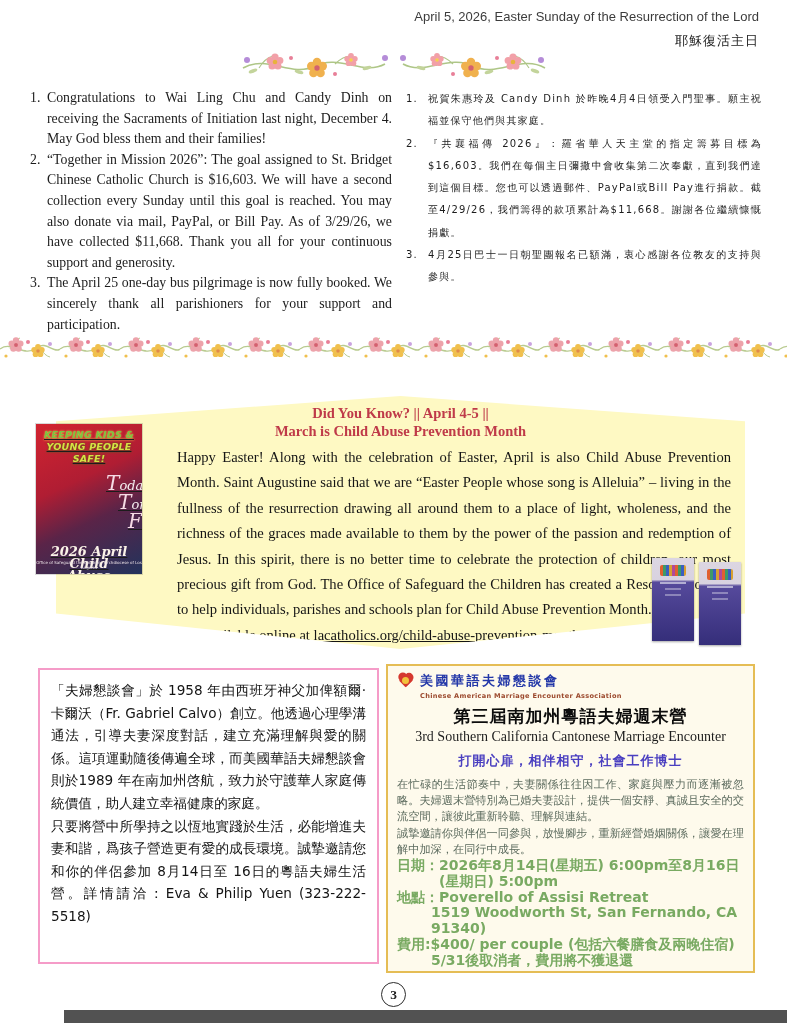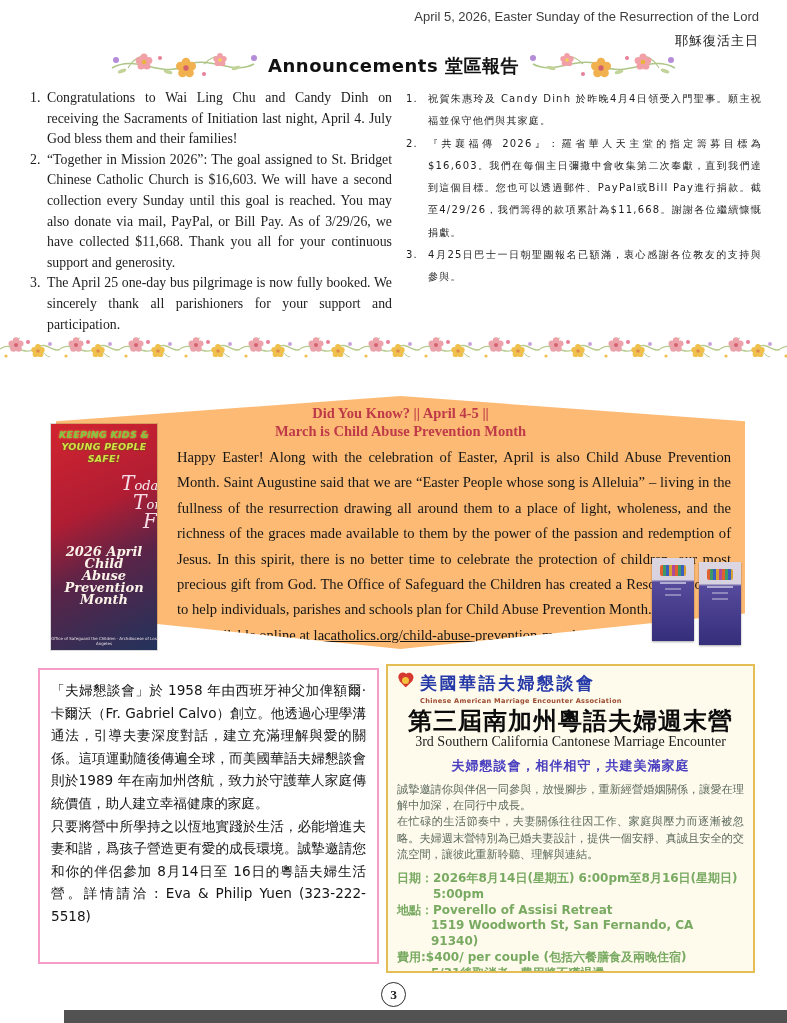--- a/index.html
+++ b/index.html
@@ -27,34 +27,34 @@
   .col-en ol.ann li{padding-left:17px;font-family:"Liberation Serif",serif;
                     font-size:13.8px;line-height:20.6px;}
   .col-zh ol.ann li{padding-left:22px;font-size:10px;line-height:22.3px;letter-spacing:1.2px;}
 
   
   .floral-divider{position:absolute;top:336px;left:0;width:787px;height:30px;display:flex;
                   overflow:hidden;align-items:center;}
   .floral-divider svg{flex:0 0 auto;}
 
   
-  .pink-box{position:absolute;left:56px;top:396px;width:689px;height:253px;background:#fdba74;
+  .pink-box{position:absolute;left:56px;top:396px;width:689px;height:253px;background:#fef9c3;
             clip-path:polygon(0% 10%,50% 0%,100% 10%,100% 86%,50% 100%,0% 86%);}
   .pink-head{margin-top:9px;text-align:center;font-family:"Liberation Serif",serif;
              font-weight:bold;color:#bf3a49;font-size:14.5px;line-height:17.5px;}
   .pink-body{margin:5px 14px 0 121px;font-family:"Liberation Serif",serif;font-size:14.6px;
              line-height:25.4px;text-align:justify;color:#151515;}
   .pink-avail{margin:0 14px 0 121px;font-family:"Liberation Serif",serif;font-size:14.6px;
              line-height:25.4px;color:#151515;}
   .pink-avail a{color:#151515;text-decoration:underline;}
 
   
-  .poster{position:absolute;left:51px;top:424px;width:106px;height:226px;
+  .poster{position:absolute;left:36px;top:424px;width:106px;height:150px;
           background:linear-gradient(155deg,#d22430 0%,#b01d33 38%,#5a2448 62%,#22335c 100%);
-          box-shadow:0 0 0 1px rgba(0,0,0,.15);overflow:hidden;}
+          box-shadow:0 0 0 1px rgba(0,0,0,.15);overflow:hidden;text-decoration:underline;}
   .poster-top{margin-top:5px;text-align:center;font-weight:bold;font-style:italic;
               font-size:9.5px;line-height:12px;letter-spacing:.2px;}
   .poster-top .l1{color:#7dc242;text-shadow:0 0 2px #f5e84a;}
   .poster-top .l2{color:#d7e043;text-shadow:0 0 2px #3a6a1a;}
   .poster-script{margin-top:10px;font-family:"DejaVu Serif",serif;font-style:italic;
                  color:#f5eef0;font-size:13px;line-height:16px;padding-left:48px;}
   .poster-script .s1{padding-left:22px;}
   .poster-script .s2{padding-left:34px;}
   .poster-script .s3{padding-left:44px;color:#f3cfdd;}
   .poster-script div::first-letter{font-size:1.55em;color:#f6dce6;}
@@ -85,31 +85,31 @@
   .box-right{position:absolute;left:386px;top:664px;width:369px;height:309px;background:#fefaec;
              border:2px solid #e5bd55;box-sizing:border-box;padding:6px 9px 4px;overflow:hidden;}
   .org-row{display:flex;align-items:flex-start;gap:6px;}
   .heart{position:relative;display:inline-block;width:17px;height:16px;margin-top:1px;}
   .heart:before,.heart:after{content:"";position:absolute;top:0;left:8.5px;width:8.5px;height:13.5px;
       background:#d5382e;border-radius:9px 9px 0 0;transform:rotate(-45deg);transform-origin:0 100%;}
   .heart:after{left:0;transform:rotate(45deg);transform-origin:100% 100%;}
   .heart .inner{position:absolute;left:5px;top:3.5px;width:7px;height:7px;background:#f2c23c;
       border-radius:50%;z-index:1;}
   .org-names{display:flex;flex-direction:column;}
-  .org-zh{font-size:17px;font-weight:bold;color:#2438a8;letter-spacing:2.5px;}
+  .org-zh{font-size:13px;font-weight:bold;color:#2438a8;letter-spacing:2.5px;}
   .org-en{font-size:6.6px;font-weight:bold;color:#9c4a2e;margin-top:2px;letter-spacing:.3px;}
-  .me-title-zh{margin-top:4px;text-align:center;font-size:24px;font-weight:bold;color:#0c0c0c;
+  .me-title-zh{margin-top:4px;text-align:center;font-size:17px;font-weight:bold;color:#0c0c0c;
                letter-spacing:1px;line-height:24px;}
   .me-title-en{text-align:center;font-family:"Liberation Serif",serif;font-size:14px;
                color:#1d1d1d;line-height:18px;}
   .me-tagline{margin-top:6px;text-align:center;font-size:13px;font-weight:bold;color:#4a3fc0;
               letter-spacing:1px;}
   .me-intro{margin-top:7px;font-size:11.2px;line-height:16.2px;color:#5c6b5e;text-align:justify;}
   .me-intro p{margin:0;}
-  .me-details{margin-top:8px;font-size:12px;line-height:15.8px;color:#79aa62;font-weight:bold;}
+  .me-details{font-size:14px;line-height:15.8px;color:#79aa62;font-weight:bold;}
   .me-details .row{display:flex;}
   .me-details .lbl{flex:0 0 auto;white-space:pre;}
   .me-details .indent{padding-left:34px;}
   .me-instr{margin-top:9px;display:flex;gap:8px;}
   .me-instr .txt{flex:1;font-size:10.4px;line-height:14.6px;color:#6b5d52;font-weight:bold;
                  text-align:justify;}
   
   .photo{position:relative;flex:0 0 auto;width:70px;height:69px;overflow:hidden;
          background:linear-gradient(120deg,#e8c7d8 0%,#cfd8ea 55%,#d8e2c8 100%);
          box-shadow:0 0 0 1px rgba(0,0,0,.2);}
@@ -156,21 +156,20 @@
           <circle cx="115.8" cy="6.8" r="2.9" fill="#f2a0a8"></circle>
           <circle cx="114.4" cy="11.2" r="2.9" fill="#f2a0a8"></circle>
           <circle cx="109.6" cy="11.2" r="2.9" fill="#f2a0a8"></circle>
           <circle cx="108.2" cy="6.8" r="2.9" fill="#f2a0a8"></circle>
           <circle cx="112" cy="8" r="1.8" fill="#f5d04e"></circle>
    <circle cx="8" cy="8" r="3" fill="#b58cd8"></circle>
    <circle cx="146" cy="6" r="3" fill="#b58cd8"></circle>
    <circle cx="52" cy="6" r="2" fill="#e87f98"></circle>
    <circle cx="96" cy="22" r="2" fill="#e87f98"></circle>
    </svg></span>
-    <span class="ann-title">Announcements  堂區報告</span>
     <span class="ornament flip" id="orn-right"><svg width="150" height="28" viewBox="0 0 150 28" xmlns="http://www.w3.org/2000/svg">
    <path d="M4 16 C 28 2 52 26 76 14 C 100 2 124 24 146 12" stroke="#aec687" stroke-width="1.6" fill="none"></path>
    <path d="M20 16 q 6 -10 14 -12" stroke="#aec687" stroke-width="1.1" fill="none"></path>
    <path d="M96 12 q 8 -8 16 -8" stroke="#aec687" stroke-width="1.1" fill="none"></path>
    <ellipse cx="14" cy="19" rx="4.5" ry="1.8" fill="#c3d49b" transform="rotate(-20 14 19)"></ellipse>
    <ellipse cx="60" cy="20" rx="4.5" ry="1.8" fill="#c3d49b" transform="rotate(15 60 20)"></ellipse>
    <ellipse cx="128" cy="16" rx="4.5" ry="1.8" fill="#c3d49b" transform="rotate(-15 128 16)"></ellipse>
    <circle cx="36.0" cy="5.0" r="3.6" fill="#f2a0a8"></circle>
           <circle cx="40.8" cy="8.5" r="3.6" fill="#f2a0a8"></circle>
           <circle cx="38.9" cy="14.0" r="3.6" fill="#f2a0a8"></circle>
@@ -191,21 +190,21 @@
           <circle cx="112" cy="8" r="1.8" fill="#f5d04e"></circle>
    <circle cx="8" cy="8" r="3" fill="#b58cd8"></circle>
    <circle cx="146" cy="6" r="3" fill="#b58cd8"></circle>
    <circle cx="52" cy="6" r="2" fill="#e87f98"></circle>
    <circle cx="96" cy="22" r="2" fill="#e87f98"></circle>
    </svg></span>
   </div>
 
   <div class="col-en">
     <ol class="ann">
-      <li>Congratulations to Wai Ling Chu and Candy Dinh on receiving the Sacraments of Initiation last night, April 4. July God bless them and their families!</li>
+      <li>Congratulations to Wai Ling Chu and Candy Dinh on receiving the Sacraments of Initiation last night, December 4. May God bless them and their families!</li>
       <li>“Together in Mission 2026”: The goal assigned to St. Bridget Chinese Catholic Church is $16,603. We will have a second collection every Sunday until this goal is reached. You may also donate via mail, PayPal, or Bill Pay. As of 3/29/26, we have collected $11,668. Thank you all for your continuous support and generosity.</li>
       <li>The April 25 one-day bus pilgrimage is now fully booked. We sincerely thank all parishioners for your support and participation.</li>
     </ol>
   </div>
 
   <div class="col-zh">
     <ol class="ann">
       <li>祝賀朱惠玲及 Candy Dinh 於昨晚4月4日領受入門聖事。願主祝福並保守他們與其家庭。</li>
       <li>『共襄福傳 2026』：羅省華人天主堂的指定籌募目標為$16,603。我們在每個主日彌撒中會收集第二次奉獻，直到我們達到這個目標。您也可以透過郵件、PayPal或Bill Pay進行捐款。截至4/29/26，我們籌得的款項累計為$11,668。謝謝各位繼續慷慨捐獻。</li>
       <li>4月25日巴士一日朝聖團報名已額滿，衷心感謝各位教友的支持與參與。</li>
@@ -546,24 +545,24 @@
       <span class="heart">
           <span class="inner"></span>
         </span>
       <span class="org-names">
         <span class="org-zh">美國華語夫婦懇談會</span>
         <span class="org-en">Chinese American Marriage Encounter Association</span>
       </span>
     </div>
     <div class="me-title-zh">第三屆南加州粵語夫婦週末營</div>
     <div class="me-title-en">3rd Southern California Cantonese Marriage Encounter</div>
-    <div class="me-tagline">夫婦懇談會，相伴相守，共建美滿家庭</div>
+    <div class="me-tagline">打開心扉，相伴相守，社會工作博士</div>
     <div class="me-intro">
+      <p>在忙碌的生活節奏中，夫妻關係往往因工作、家庭與壓力而逐漸被忽略。夫婦週末營特別為已婚夫妻設計，提供一個安靜、真誠且安全的交流空間，讓彼此重新聆聽、理解與連結。</p>
       <p>誠摯邀請你與伴侶一同參與，放慢腳步，重新經營婚姻關係，讓愛在理解中加深，在同行中成長。</p>
-      <p>在忙碌的生活節奏中，夫妻關係往往因工作、家庭與壓力而逐漸被忽略。夫婦週末營特別為已婚夫妻設計，提供一個安靜、真誠且安全的交流空間，讓彼此重新聆聽、理解與連結。</p>
     </div>
     <div class="me-details">
       <div class="row">
         <span class="lbl">日期：</span>
         <span>2026年8月14日(星期五) 6:00pm至8月16日(星期日) 5:00pm</span>
       </div>
       <div class="row">
         <span class="lbl">地點：</span>
         <span>Poverello of Assisi Retreat</span>
       </div>

